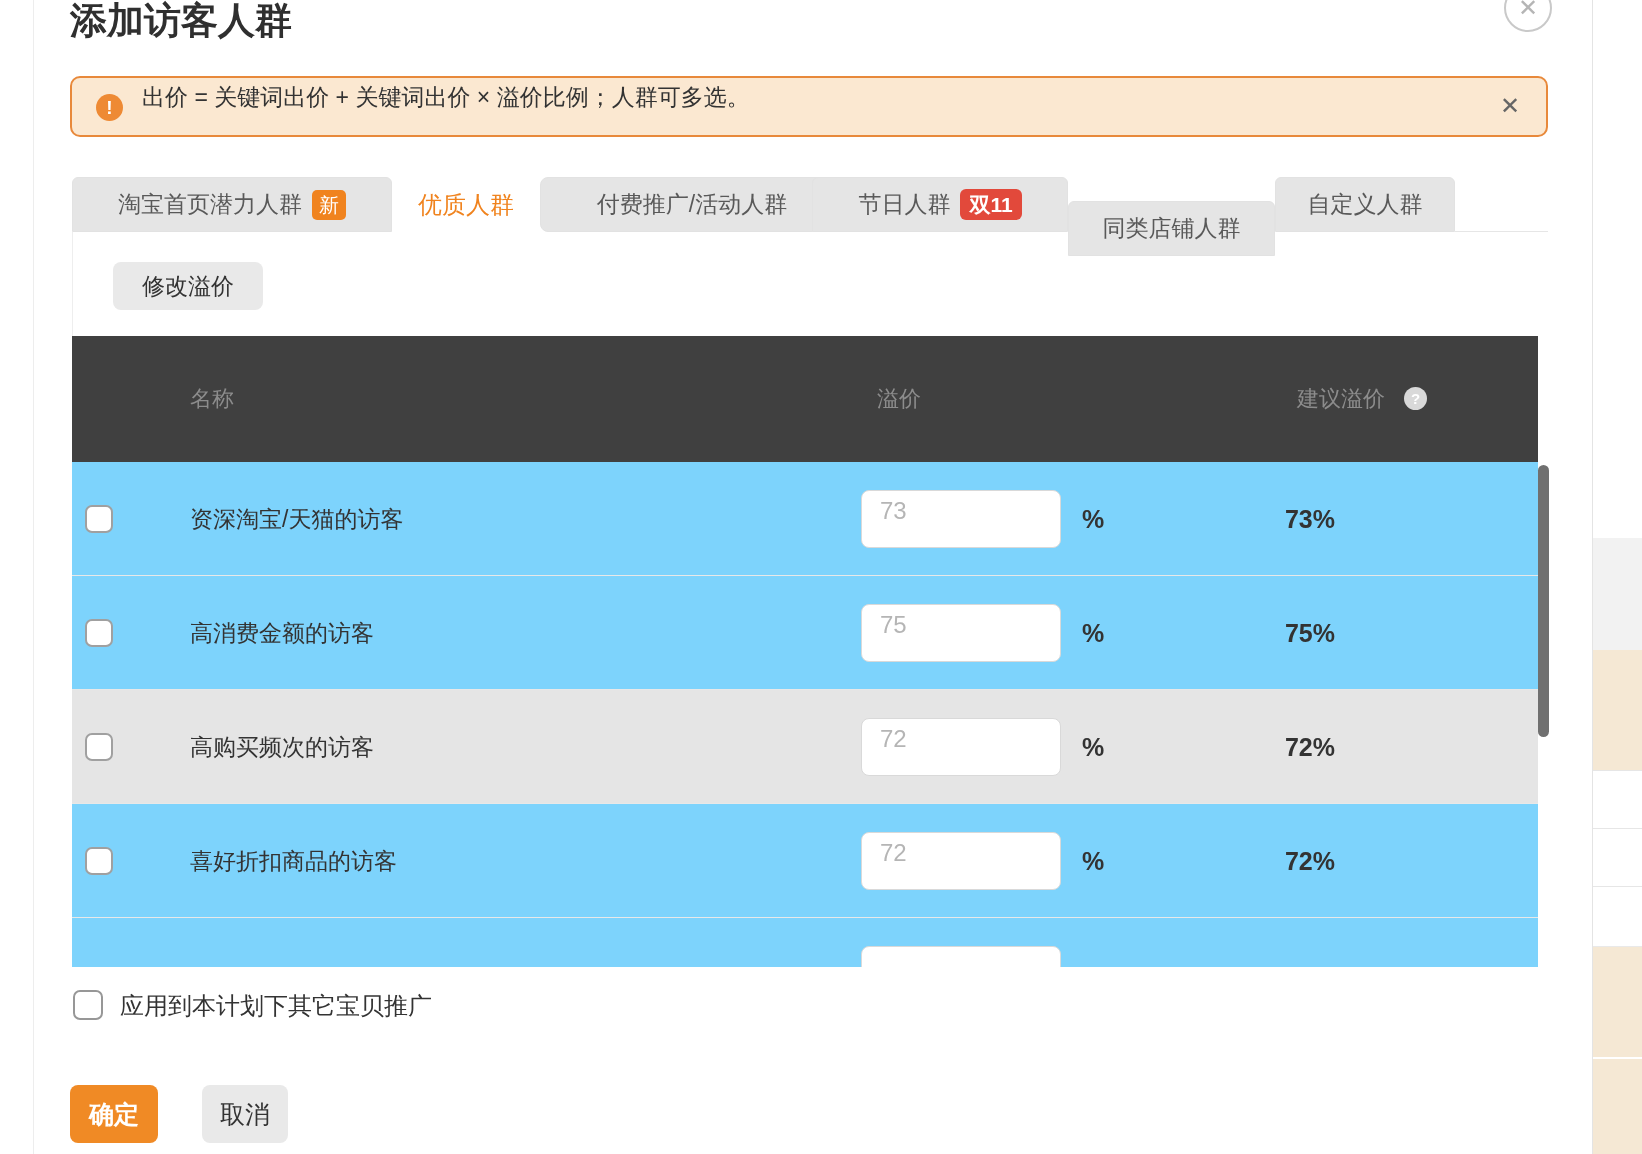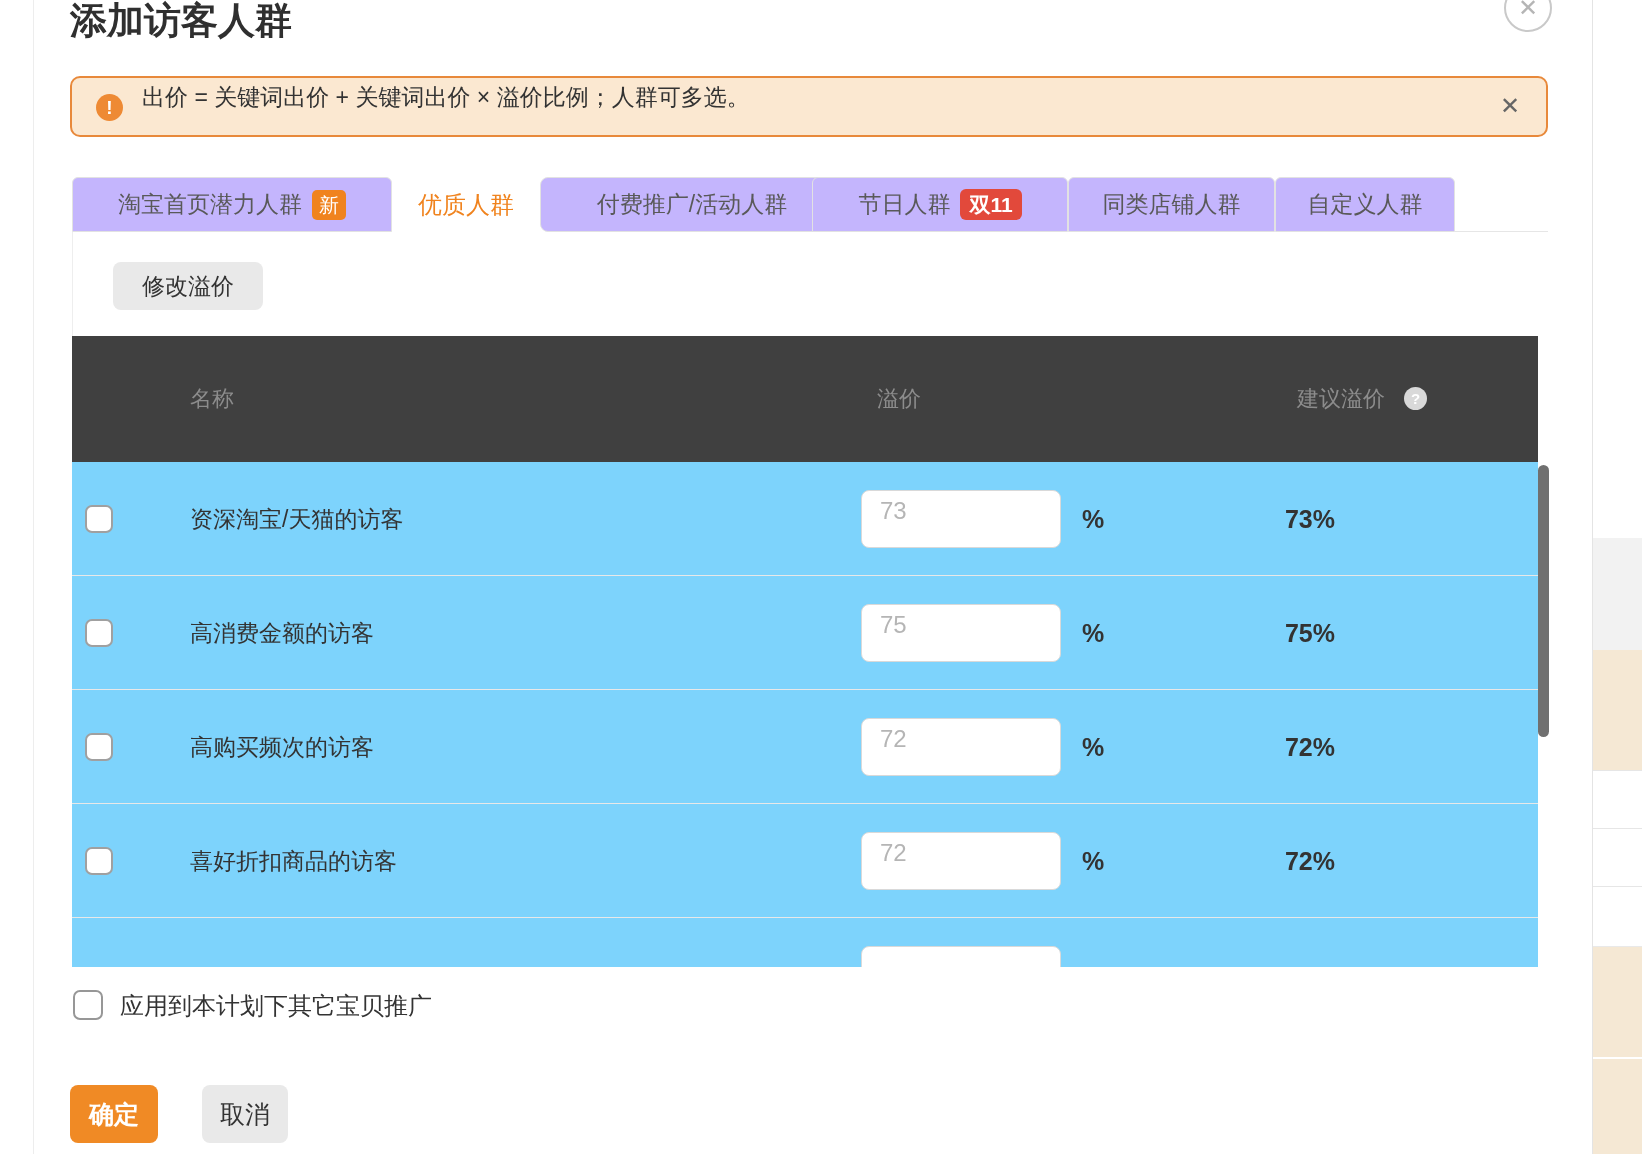--- a/index.html
+++ b/index.html
@@ -21,40 +21,40 @@
                display:flex;align-items:center;justify-content:center;color:#b5b5b5;font-size:24px;box-sizing:border-box;}
   .dlg-title{left:70px;top:-4px;font-size:37px;font-weight:bold;color:#2f2f2f;}
   
   .alert{left:70px;top:76px;width:1478px;height:61px;box-sizing:border-box;border:2px solid #e8893b;
          background:#fbe8d1;border-radius:10px;}
   .alert-ic{left:24px;top:16px;width:27px;height:27px;border-radius:50%;background:#ee8a34;color:#fff;
             font-weight:bold;font-size:19px;display:flex;align-items:center;justify-content:center;}
   .alert-tx{left:70px;top:0;height:39px;display:flex;align-items:center;font-size:23px;color:#333;}
   .alert-x{right:26px;top:14px;font-size:24px;font-weight:bold;color:#666;cursor:pointer;}
   
-  .tab{top:177px;height:55px;box-sizing:border-box;background:#c4b5fd;border:1px solid #e2e2e2;
+  .tab{top:177px;height:55px;box-sizing:border-box;background:#e5e5e5;border:1px solid #e2e2e2;
        border-radius:6px 6px 0 0;display:flex;align-items:center;justify-content:center;gap:10px;
        font-size:23px;color:#595959;cursor:pointer;}
   .tab.active{background:#fff;border:none;color:#f0831e;font-size:24px;height:56px;}
   .badge-new{background:#f0831e;color:#fff;font-size:20px;line-height:1;padding:5px 7px;border-radius:5px;}
   .badge-red{background:#e2493b;color:#fff;font-size:21px;font-weight:bold;line-height:1;padding:5px 9px;border-radius:6px;}
   .tabbar-ext{left:1455px;top:231px;width:93px;height:1px;background:#e6e6e6;}
   .content-lborder{left:72px;top:232px;width:1px;height:735px;background:#eee;}
   
   .btn-gray{background:#e9e9e9;border-radius:8px;display:flex;align-items:center;justify-content:center;
             color:#333;cursor:pointer;}
   .modify-btn{left:113px;top:262px;width:150px;height:48px;font-size:23px;}
   
   .thead{left:72px;top:336px;width:1466px;height:126px;background:#404040;}
   .th{position:absolute;top:0;height:126px;display:flex;align-items:center;font-size:22px;color:#8c8c8c;}
   .help-ic{position:absolute;left:1332px;top:51px;width:23px;height:23px;border-radius:50%;background:#d9d9d9;
            color:#fff;font-size:15px;font-weight:bold;display:flex;align-items:center;justify-content:center;cursor:pointer;}
   .tbody{left:72px;top:462px;width:1466px;}
   .row{position:absolute;left:0;width:1466px;height:114px;border-bottom:1px solid #e8e8e8;box-sizing:border-box;background:#7dd3fc;}
-  .row.hl{background:#7dd3fc;}
+  .row.hl{background:#e5e5e5;}
   .row.partial{height:49px;border-bottom:none;overflow:hidden;}
   .ckb{position:absolute;left:13px;top:43px;width:28px;height:28px;box-sizing:border-box;border:2px solid #a0a0a0;
        border-radius:7px;background:#fff;cursor:pointer;}
   .rname{position:absolute;left:118px;top:0;height:114px;display:flex;align-items:center;font-size:23px;color:#333;}
   .pinput{position:absolute;left:789px;top:28px;width:200px;height:58px;box-sizing:border-box;border:1px solid #d9d9d9;
           border-radius:8px;background:#fff;font-size:24px;color:#b5b5b5;padding:0 0 16px 18px;outline:none;
           font-family:"Liberation Sans","DejaVu Sans",sans-serif;}
   .psuffix{position:absolute;left:1010px;top:0;height:114px;display:flex;align-items:center;font-size:25px;font-weight:bold;color:#333;}
   .sugg{position:absolute;left:1178px;top:0;width:120px;height:114px;display:flex;align-items:center;justify-content:center;
         font-size:25px;font-weight:600;color:#333;}
@@ -104,21 +104,21 @@
   <div class="abs tab active" style="left:392px;width:148px;">
     <span>优质人群</span>
   </div>
   <div class="abs tab" style="left:540px;width:304px;border-radius:8px;">
     <span>付费推广/活动人群</span>
   </div>
   <div class="abs tab" style="left:812px;width:256px;">
     <span>节日人群</span>
     <span class="badge-red">双11</span>
   </div>
-  <div class="abs tab" style="left:1068px;width:207px;">
+  <div class="abs tab" style="left:1068px;width:207px;margin-top:24px;">
     <span>同类店铺人群</span>
   </div>
   <div class="abs tab" style="left:1275px;width:180px;">
     <span>自定义人群</span>
   </div>
   <div class="abs tabbar-ext"></div>
   <div class="abs content-lborder"></div>
 
   <div class="abs btn-gray modify-btn">修改溢价</div>
 

